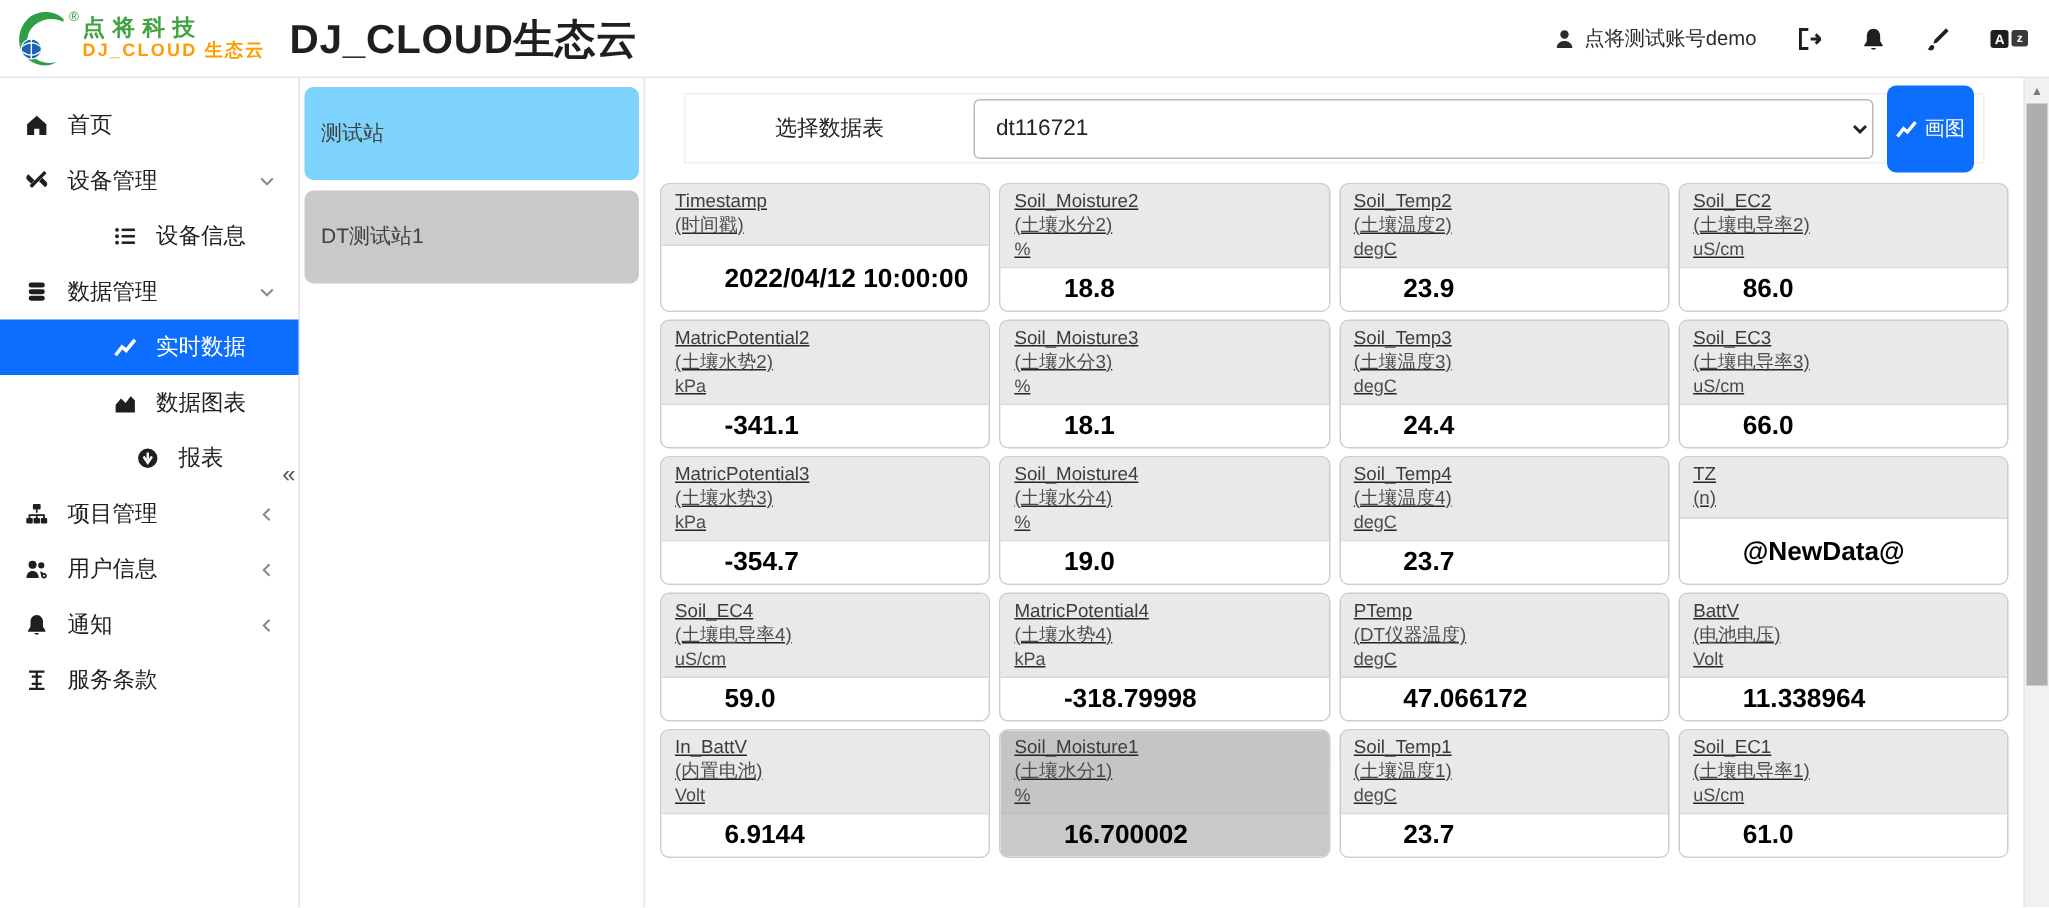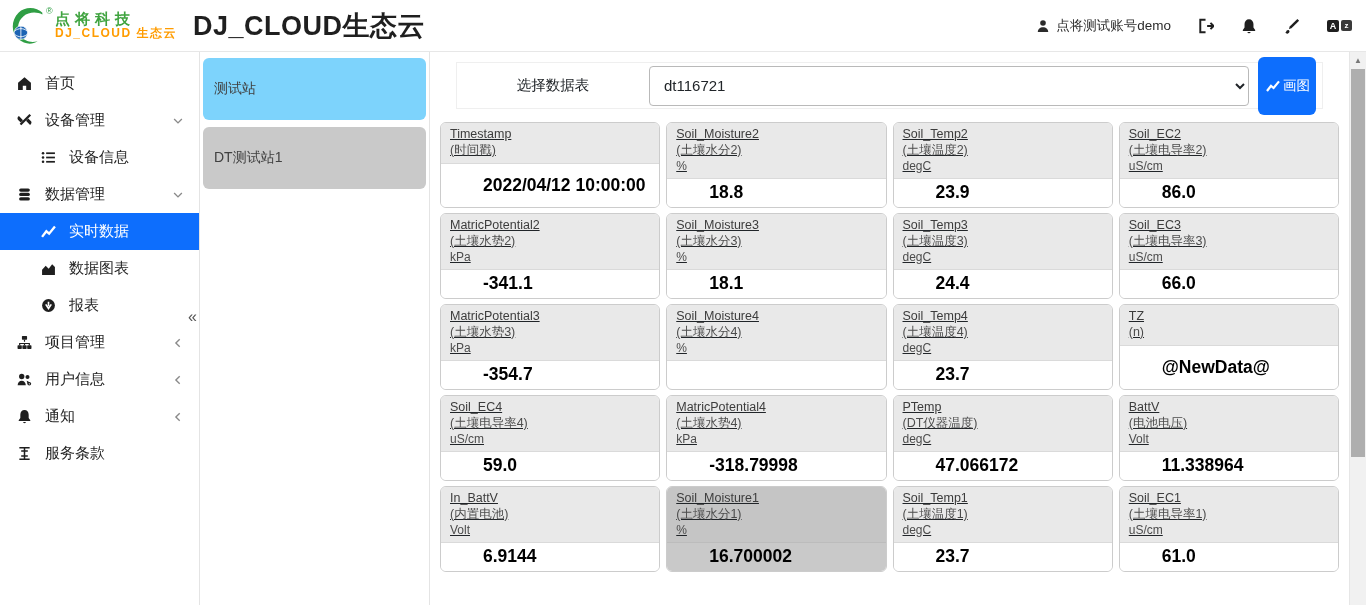--- a/index.html
+++ b/index.html
@@ -31,21 +31,21 @@
   .tr { display:inline-block; background:#1f1f1f; color:#fff; font-weight:700; text-align:center; border-radius:2px; }
   .tr1 { font-size:9px; width:12px; line-height:12px; }
   .tr2 { font-size:8px; width:11px; line-height:11px; margin-left:2px; background:#3a3a3a; }
 
   
   .body { flex:1; display:flex; min-height:0; position:relative; }
 
   
   .sidebar { flex:0 0 200px; border-right:1px solid #e4e4e4; padding-top:13px; position:relative; background:#fff; }
   .nav-item { height:37px; display:flex; align-items:center; padding-left:17px; font-size:15px; color:#1f1f1f; cursor:pointer; white-space:nowrap; }
-  .nav-item.sub { padding-left:41px; }
+  .nav-item.sub { padding-left:41px;justify-content:center; }
   .nav-item.active { background:#0d6efd; color:#fff; }
   .icn { width:17px; height:15px; margin-right:11px; display:inline-flex; align-items:center; flex:0 0 auto; }
   .icn svg { width:15px; height:15px; fill:currentColor; }
   .chev { margin-left:auto; margin-right:15px; width:12px; height:12px; color:#8a8a8a; }
   .chev svg { width:12px; height:12px; }
   .collapse-handle { position:absolute; right:2px; top:257px; font-size:16px; color:#555; cursor:pointer; line-height:1; }
 
   
   .stations { flex:0 0 230px; border-right:1px solid #e4e4e4; padding:6px 3px; background:#fff; }
   .station-card { height:62px; border-radius:6px; background:#7dd3fc; margin-bottom:7px;
@@ -54,21 +54,21 @@
 
   
   .main { flex:1; min-width:0; padding:0 10px; margin-right:17px; background:#fff; }
   .toolbar { display:flex; align-items:center; height:47px; margin:10px 16px 13px;
     border:1px solid #efefef; padding:3px 6px 3px 0; background:#fff; }
   .toolbar-label { flex:0 0 192px; text-align:center; font-size:14.5px; color:#212529; font-weight:500; }
   .dt-select { flex:1; height:40px; font-size:15px; color:#212529; padding:0 10px;
     border:1px solid #b9b9b9; border-radius:4px; background:#fff; margin-right:9px;
     font-family:"Liberation Sans","DejaVu Sans",sans-serif; }
   .draw-btn { flex:0 0 58px; height:58px; background:#0d6efd; border:none; border-radius:6px;
-    color:#fff; font-size:13.5px; display:flex; align-items:center; justify-content:flex-end; gap:3px; cursor:pointer;
+    color:#fff; font-size:13.5px; display:flex; align-items:center; justify-content:space-between; gap:3px; cursor:pointer;
     font-family:"Liberation Sans","DejaVu Sans",sans-serif; }
   .draw-btn svg { width:14px; height:14px; }
 
   
   .grid { display:grid; grid-template-columns:repeat(4,1fr); grid-auto-rows:86px; gap:5px 6px; }
   .card { border:1px solid #ccc; border-radius:6px; overflow:hidden; display:flex; flex-direction:column; background:#fff; cursor:pointer; }
   .card-head { background:#e9e9e9; border-bottom:1px solid #dadada; padding:4px 9px 4px; line-height:1.26;text-decoration:underline; }
   .fn { font-size:12.5px; color:#3c3c3c; }
   .fc { font-size:12.5px; color:#4c4c4c; }
   .fu { font-size:12px; color:#4c4c4c; }
@@ -369,20 +369,21 @@
               <div class="fu">kPa</div>
             </div>
             <div class="card-val">-354.7</div>
           </div>
           <div class="card">
             <div class="card-head">
               <div class="fn">Soil_Moisture4</div>
               <div class="fc">(土壤水分4)</div>
               <div class="fu">%</div>
             </div>
+            <div class="card-val">19.0</div>
           </div>
           <div class="card">
             <div class="card-head">
               <div class="fn">Soil_Temp4</div>
               <div class="fc">(土壤温度4)</div>
               <div class="fu">degC</div>
             </div>
             <div class="card-val">23.7</div>
           </div>
           <div class="card">

